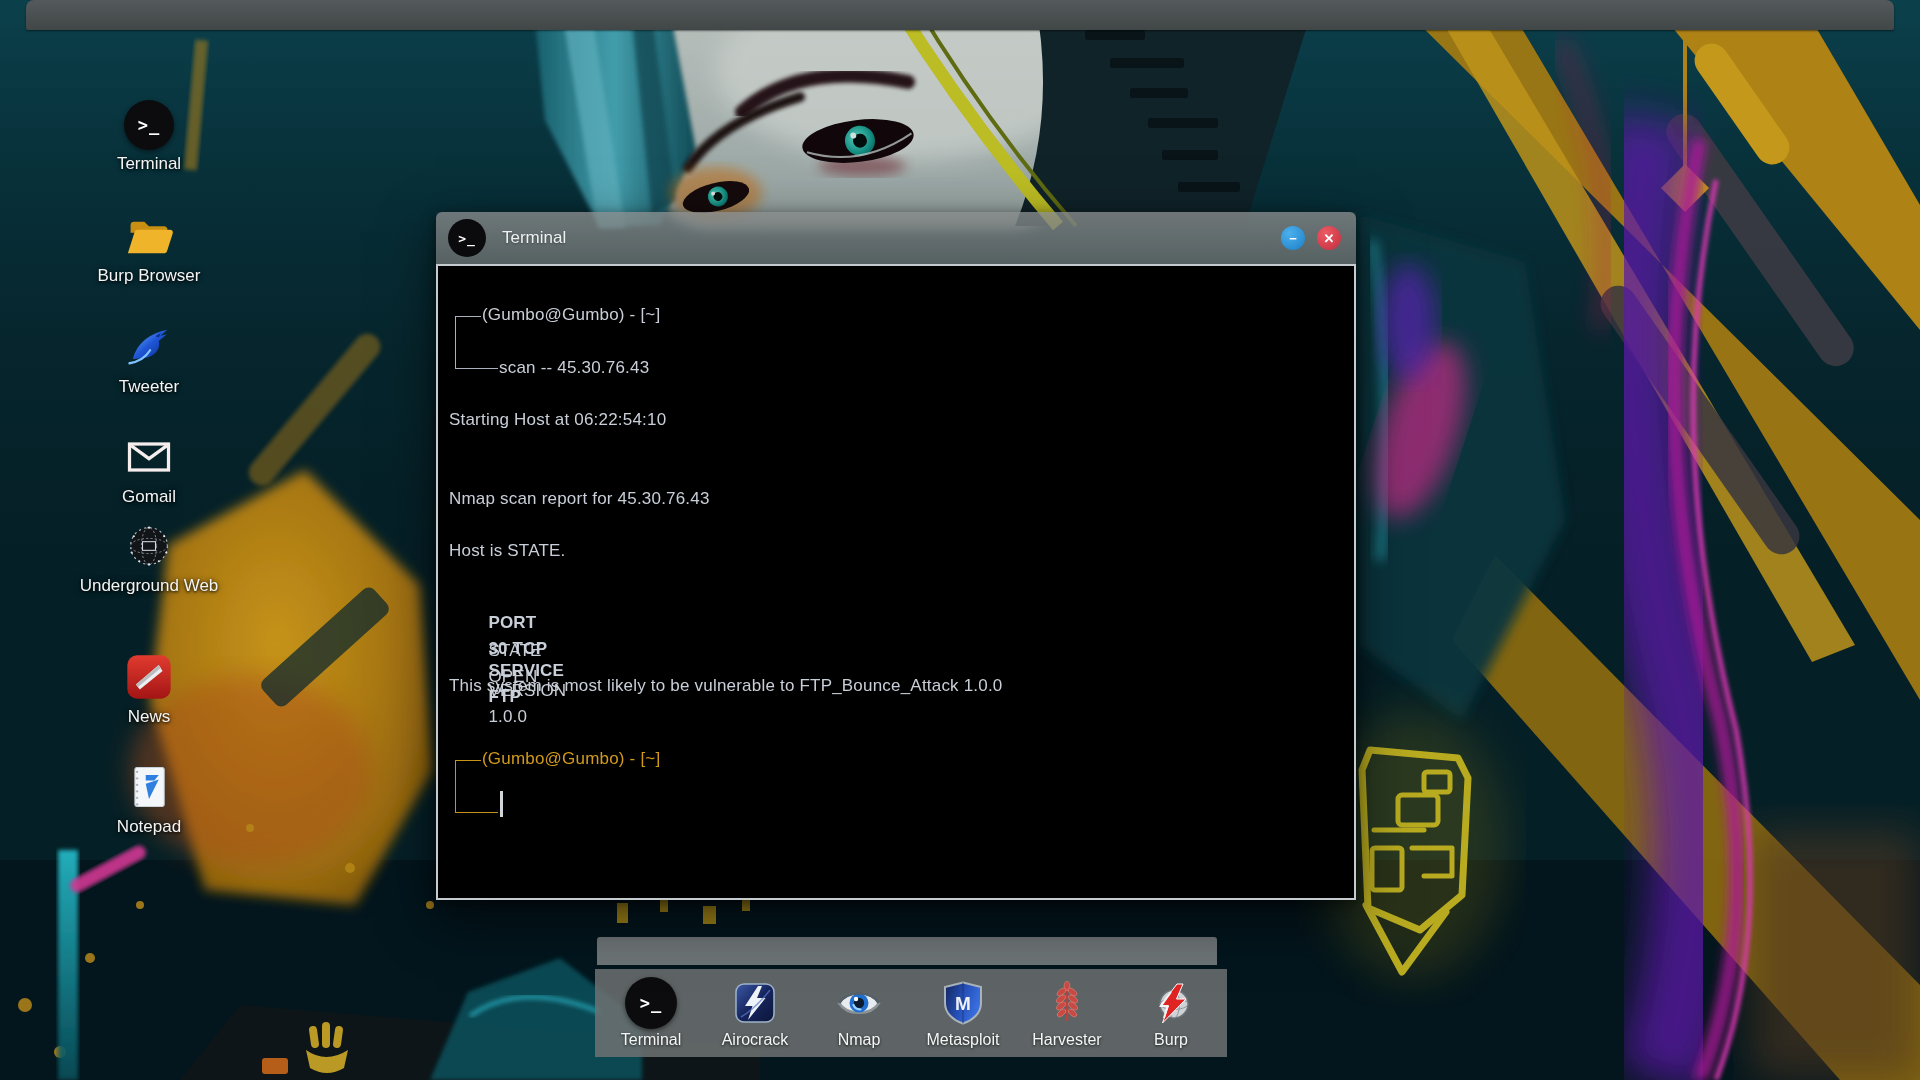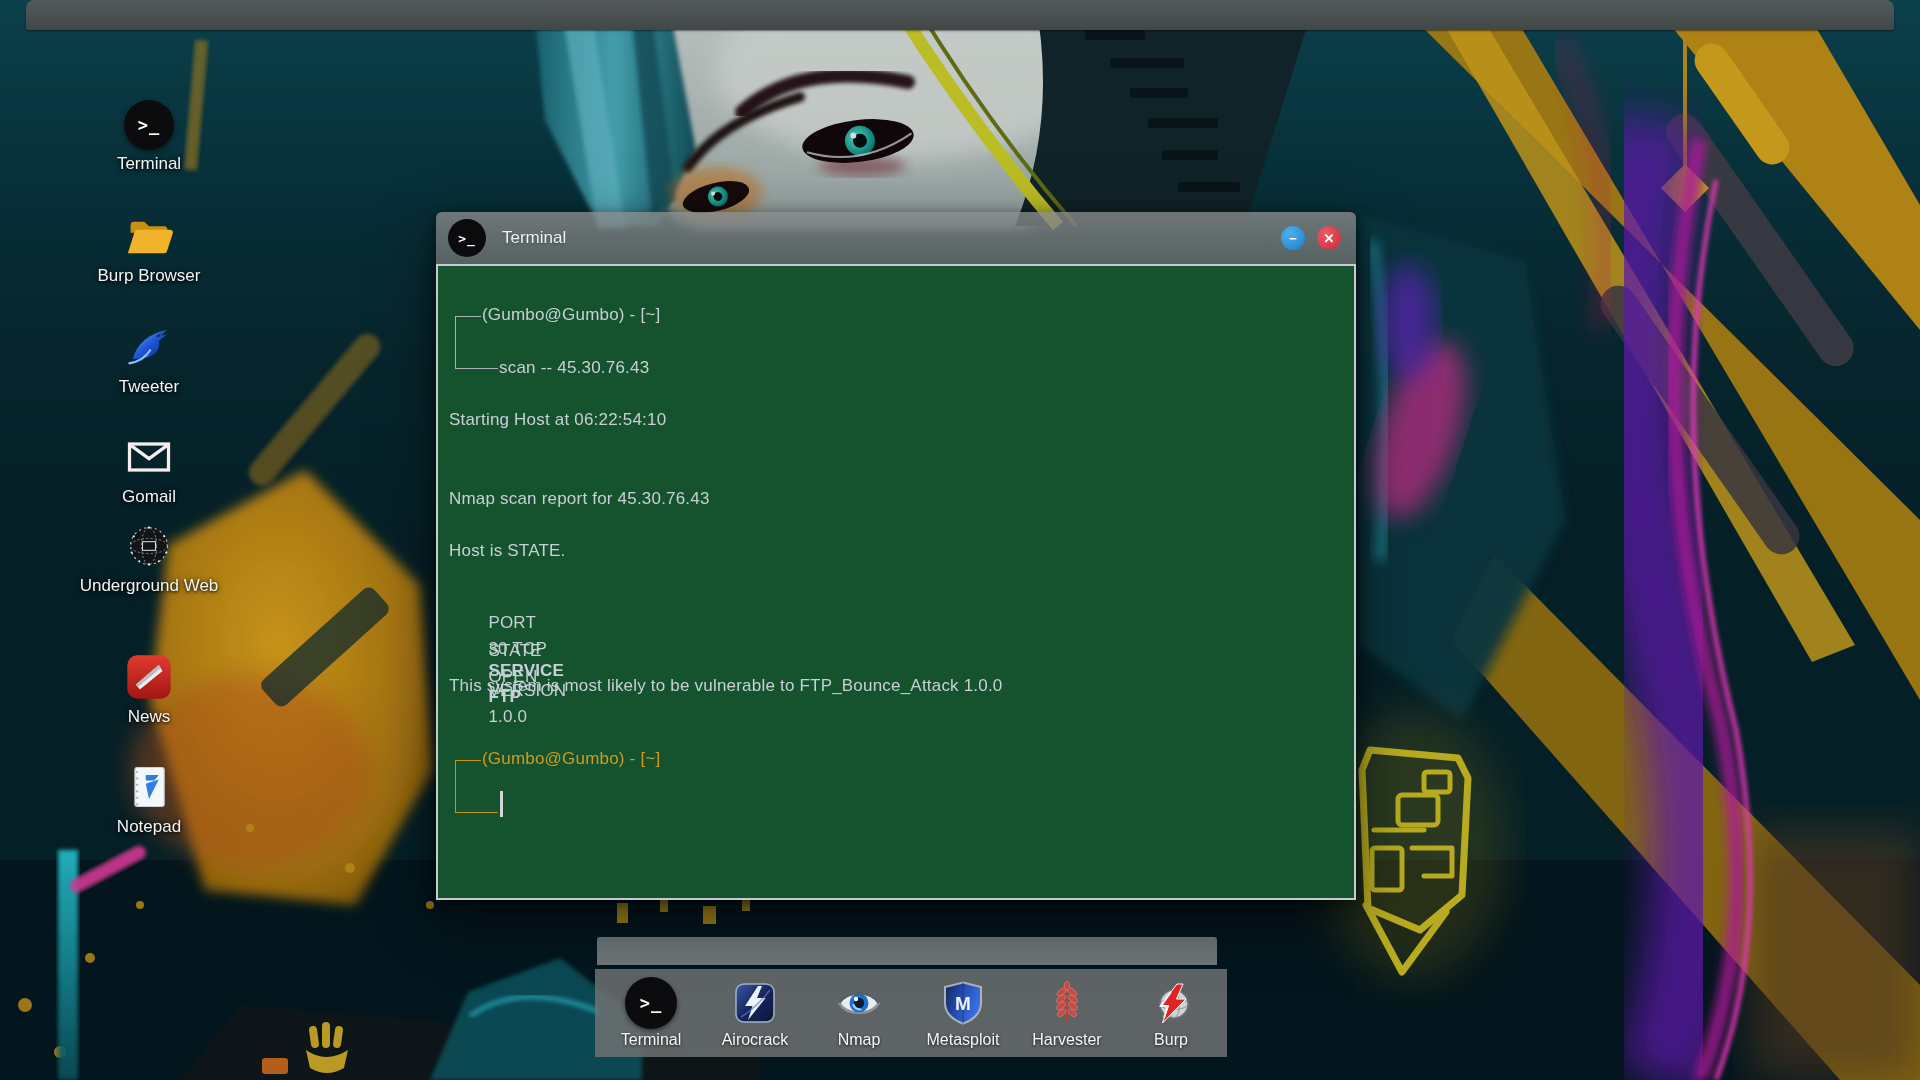--- a/index.html
+++ b/index.html
@@ -35,28 +35,28 @@
            display:flex;align-items:center;justify-content:center;flex:0 0 auto;}
   .tb-icon span{color:#fff;font-weight:bold;font-size:13px;letter-spacing:1px;
                 font-family:"DejaVu Sans Mono",monospace;}
   .tb-title{margin-left:16px;font-size:17px;color:#eef1f1;text-shadow:0 1px 2px rgba(0,0,0,.35);}
   .tb-spacer{flex:1;}
   .tb-btn{width:24px;height:24px;border-radius:50%;border:none;margin-right:12px;
           display:flex;align-items:center;justify-content:center;cursor:pointer;
           color:#fff;font-size:13px;font-weight:bold;line-height:1;padding:0;}
   .tb-min{background:radial-gradient(circle at 35% 30%,#4cb0ee,#1b7fc6);}
   .tb-close{background:radial-gradient(circle at 35% 30%,#ec5a64,#c22e3c);margin-right:15px;}
-  .content{position:absolute;left:0;top:52px;right:0;bottom:0;background:#14532d;
+  .content{position:absolute;left:0;top:52px;right:0;bottom:0;background:#000000;
            border:2px solid #c6cbd0;box-sizing:border-box;cursor:text;}
   .tline{position:absolute;font-size:17px;color:#c9cfd8;white-space:pre;letter-spacing:.2px;}
   .tline.orange{color:#d19a1b;}
   .tr-seg{position:absolute;background:#aab1bb;}
   .tr-seg.orange{background:#c79516;}
   .tcol{display:inline-block;}
-  .c0{width:127px;} .c1{width:129px;margin-top:8px;} .c2{width:128px;font-weight:bold;}
+  .c0{width:127px;font-weight:bold;} .c1{width:129px;margin-top:8px;} .c2{width:128px;font-weight:bold;}
   .cursor{position:absolute;left:62px;top:525px;width:3px;height:26px;background:#d3d6d9;}
 
   
   .dock-strip{position:absolute;left:597px;top:937px;width:620px;height:28px;z-index:4;
               background:rgba(140,144,144,.78);border-radius:3px 3px 0 0;}
   .dock{position:absolute;left:595px;top:969px;width:632px;height:88px;z-index:4;
         background:rgba(110,114,114,.85);display:flex;align-items:center;justify-content:space-around;
         padding:0 4px;box-sizing:border-box;}
   .dock-item{width:100px;text-align:center;cursor:pointer;}
   .dock-art{height:52px;display:flex;align-items:center;justify-content:center;}

